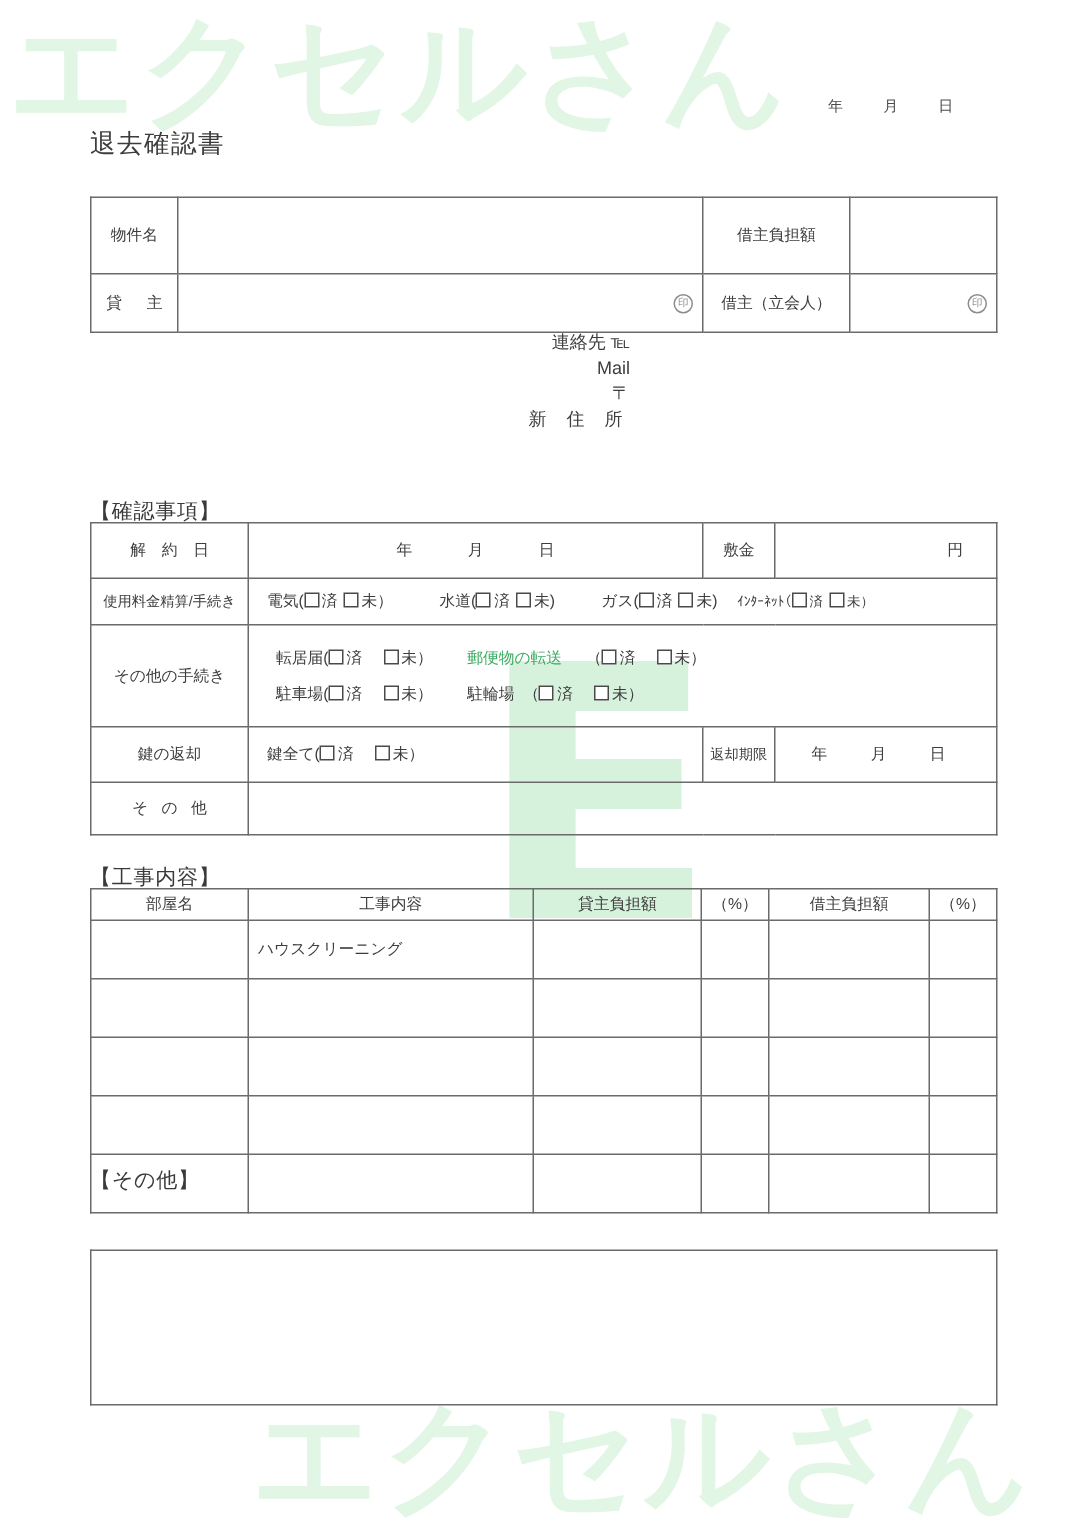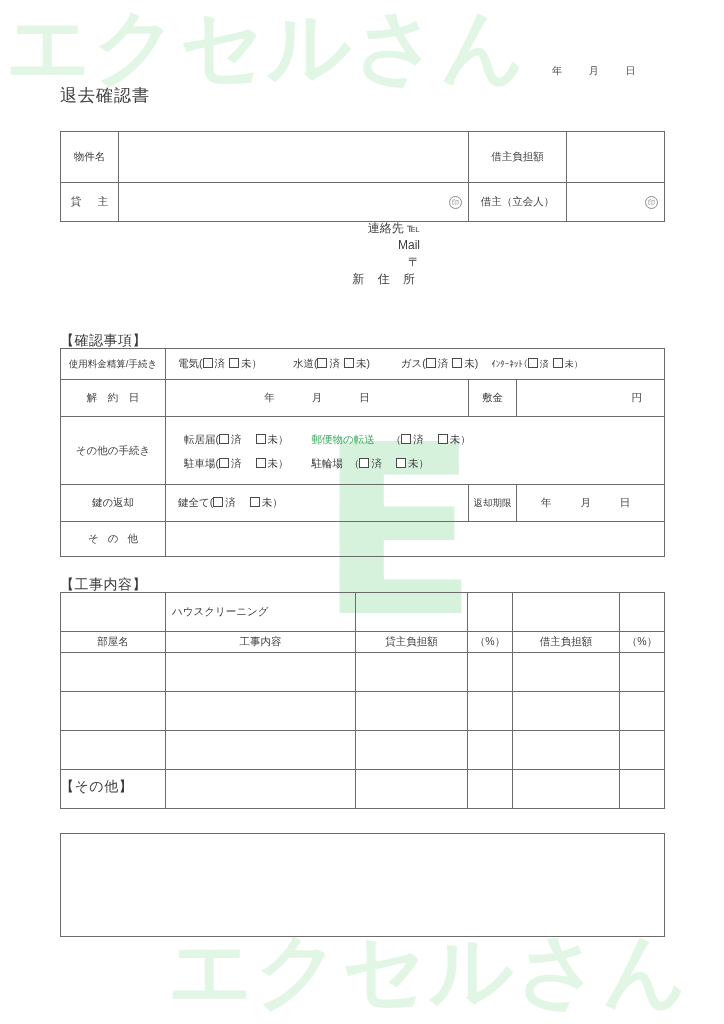--- a/index.html
+++ b/index.html
@@ -228,49 +228,49 @@
     <div class="section-label" id="label-confirm">【確認事項】</div>
 
     <table class="grid" id="table-confirm">
       <colgroup>
         <col style="width:105px">
         <col style="width:303px">
         <col style="width:48px">
         <col style="width:148px">
       </colgroup>
       <tbody>
+
+        <tr>
+          <td class="c" style="height:36px">解　約　日</td>
+          <td class="c">
+            <span style="margin-right:34px">年</span>
+            <span style="margin-right:34px">月</span>
+            <span>日</span>
+          </td>
+          <td class="c">敷金</td>
+          <td class="r" style="padding-right:22px">
+            <span>円</span>
+          </td>
+        </tr>
 
         <tr>
           <td class="c" style="height:30px;font-size:9.5px">使用料金精算/手続き</td>
           <td colspan="3" class="l cell-inline" style="padding-left:12px">
             <span class="grp">
               <span>電気</span><span>(</span><span class="chk"></span><span class="opt">済</span><span class="chk"></span><span>未</span><span>）</span>
             </span>
             <span class="grp gap-l">
               <span>水道</span><span>(</span><span class="chk"></span><span class="opt">済</span><span class="chk"></span><span>未</span><span>)</span>
             </span>
             <span class="grp gap-l">
               <span>ガス</span><span>(</span><span class="chk"></span><span class="opt">済</span><span class="chk"></span><span>未</span><span>)</span>
             </span>
             <span class="grp gap-s narrow">
               <span>ｲﾝﾀｰﾈｯﾄ</span><span>（</span><span class="chk"></span><span class="opt">済</span><span class="chk"></span><span>未</span><span>）</span>
             </span>
-          </td>
-        </tr>
-
-        <tr>
-          <td class="c" style="height:36px">解　約　日</td>
-          <td class="c">
-            <span style="margin-right:34px">年</span>
-            <span style="margin-right:34px">月</span>
-            <span>日</span>
-          </td>
-          <td class="c">敷金</td>
-          <td class="r" style="padding-right:22px">
-            <span>円</span>
           </td>
         </tr>
 
         <tr>
           <td class="c" style="height:67px">その他の手続き</td>
           <td colspan="3" class="l two-line-cell">
             <div class="sub-row">
               <span class="grp">
                 <span>転居届(</span><span class="chk"></span><span class="opt" style="margin-right:14px">済</span><span class="chk"></span><span>未</span><span>）</span>
               </span>
@@ -315,37 +315,37 @@
       <colgroup>
         <col style="width:105px">
         <col style="width:190px">
         <col style="width:112px">
         <col style="width:45px">
         <col style="width:107px">
         <col style="width:45px">
       </colgroup>
       <tbody>
         <tr>
-          <td style="height:38px"></td>
-          <td class="l">ハウスクリーニング</td>
-          <td></td>
-          <td></td>
-          <td></td>
-          <td></td>
-        </tr>
-        <tr>
           <td class="c" style="height:20px">部屋名</td>
           <td class="c">工事内容</td>
           <td class="c">貸主負担額</td>
           <td class="c">（%）</td>
           <td class="c">借主負担額</td>
           <td class="c">（%）</td>
         </tr>
         <tr>
           <td style="height:38px"></td>
+          <td class="l">ハウスクリーニング</td>
+          <td></td>
+          <td></td>
+          <td></td>
+          <td></td>
+        </tr>
+        <tr>
+          <td style="height:38px"></td>
           <td class="l"></td>
           <td></td>
           <td></td>
           <td></td>
           <td></td>
         </tr>
         <tr>
           <td style="height:38px"></td>
           <td class="l"></td>
           <td></td>

